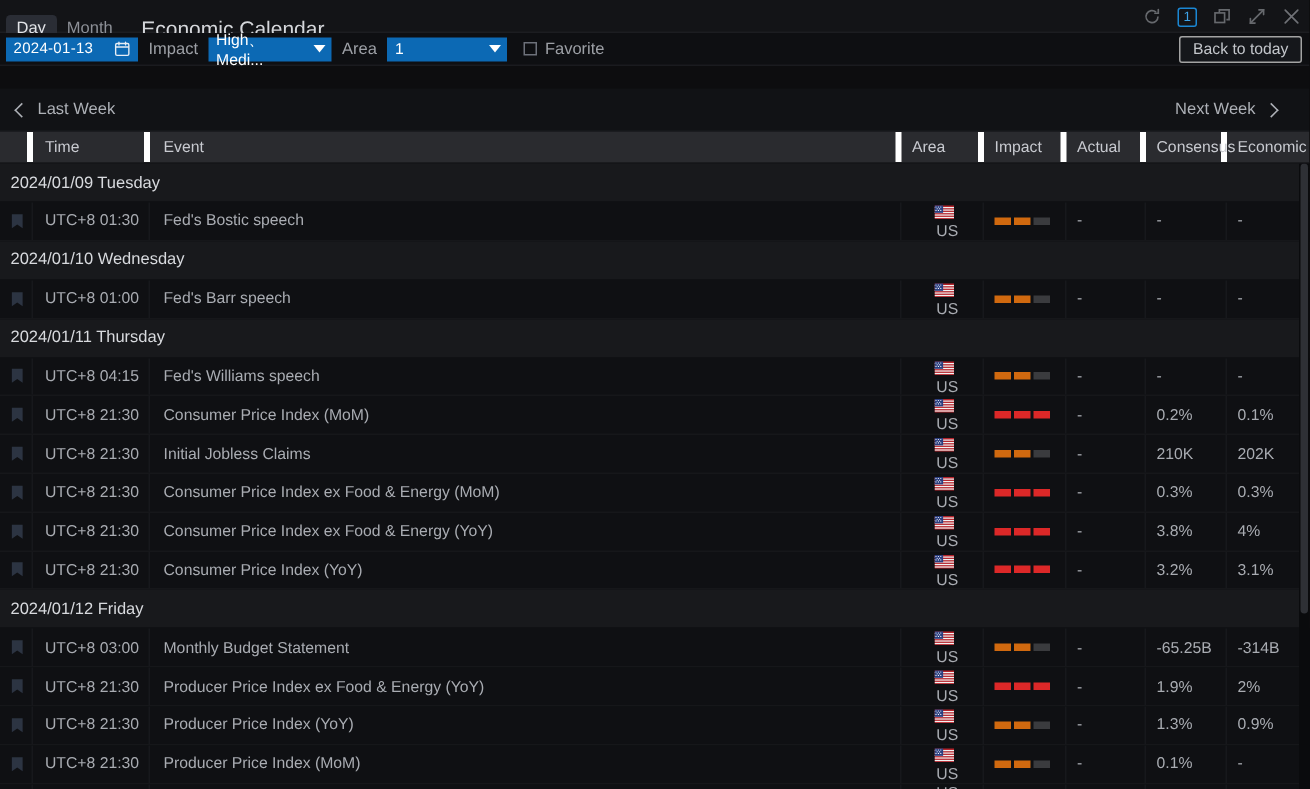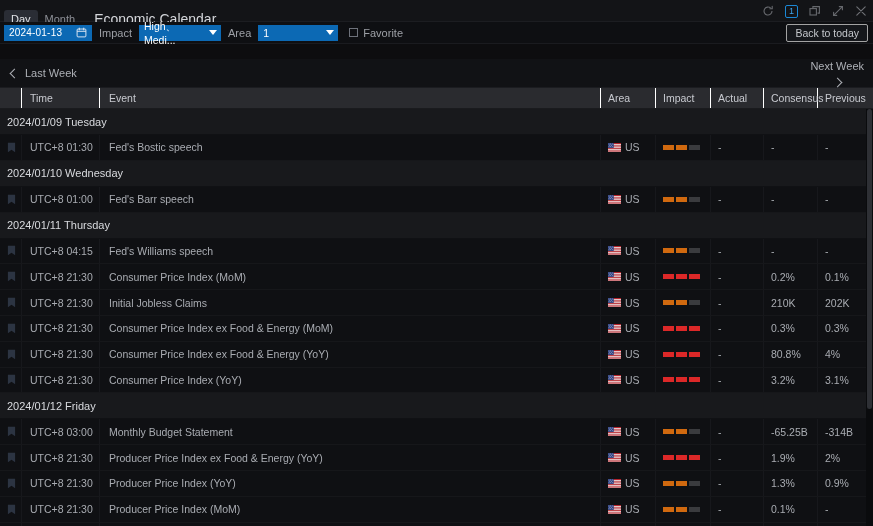--- a/index.html
+++ b/index.html
@@ -128,21 +128,21 @@
     height: 29px;
     background: #111215;
     display: flex;
     align-items: center;
     padding: 0 11px;
     position: relative;
     border-bottom: 1px solid #1b1c20;
     margin-top: 15px;
   }
   .wk-side { display: flex; align-items: center; gap: 7px; color: #aeb1b7; font-size: 11px; cursor: pointer; }
-  .wk-side.right { position: absolute; right: 9px; flex-direction: column; }
+  .wk-side.right { position: absolute; right: 22px; }
   .chev { width: 7px; height: 7px; border-top: 1.3px solid #aeb1b7; border-right: 1.3px solid #aeb1b7; }
   .chev.l { transform: rotate(-135deg); }
   .chev.r { transform: rotate(45deg); }
   .daytabs {
     position: absolute;
     left: 0; right: 0;
     display: flex;
     justify-content: center;
     gap: 0;
     pointer-events: none;
@@ -168,21 +168,21 @@
   
   .table-head {
     height: 21px;
     background: #2a2b2f;
     display: flex;
     align-items: center;
     border-bottom: 1px solid #1a1b1e;
     font-size: 10.5px;
     color: #c8cad0;
   }
-  .table-head .cell { border-right: 1px solid #ffffff; height: 100%; display: flex; align-items: center; }
+  .table-head .cell { border-right: 4px solid #ffffff; height: 100%; display: flex; align-items: center; }
   .table-head .cell:last-child { border-right: none; }
 
   .c-flag   { width: 22px;  flex: 0 0 22px; }
   .c-time   { width: 78px;  flex: 0 0 78px; padding-left: 8px; }
   .c-event  { flex: 1 1 auto; min-width: 0; padding-left: 9px; }
   .c-area   { width: 55px;  flex: 0 0 55px; padding-left: 7px; }
   .c-impact { width: 55px;  flex: 0 0 55px; padding-left: 7px; }
   .c-actual { width: 53px;  flex: 0 0 53px; padding-left: 7px; }
   .c-cons   { width: 54px;  flex: 0 0 54px; padding-left: 7px; }
   .c-prev   { width: 55px;  flex: 0 0 55px; padding-left: 7px; }
@@ -214,21 +214,21 @@
   }
   .row .cell { height: 100%; display: flex; align-items: center; border-right: 1px solid #17181c; }
   .row .cell.c-prev { border-right: none; }
   .bookmark { width: 9px; height: 11px; margin-left: 7px; cursor: pointer; display:block; }
   .flagimg {
     width: 13px; height: 9px;
     margin-right: 4px;
     display: inline-block;
     flex: 0 0 13px;
   }
-  .area-cell { display: flex; align-items: center; }
+  .area-cell { display: flex; align-items: center; flex-direction: column; }
   .impact-bars { display: flex; gap: 2px; align-items: center; }
   .ibar { width: 11px; height: 5px; background: #3a3b3e; display: block; }
   .ibar.on-high { background: #dc2828; }
   .ibar.on-med  { background: #d0690f; }
 
   .vscroll {
     position: absolute;
     top: 0; right: 0;
     width: 7px;
     height: 100%;
@@ -328,21 +328,21 @@
 </div>
 
 <div class="table-head">
   <div class="cell c-flag"></div>
   <div class="cell c-time">Time</div>
   <div class="cell c-event">Event</div>
   <div class="cell c-area">Area</div>
   <div class="cell c-impact">Impact</div>
   <div class="cell c-actual">Actual</div>
   <div class="cell c-cons">Consensus</div>
-  <div class="cell c-prev">Previous</div>
+  <div class="cell c-prev">Economic</div>
 </div>
 
 <div class="scroll-area">
   <div id="rows-root">
       <div class="daygroup-head">2024/01/09 Tuesday</div>
       <div class="row">
       <div class="cell c-flag">
           <svg class="bookmark" viewBox="0 0 10 12">
   <path d="M1 .8h8v10.4L5 8.4 1 11.2z" fill="#2c3442"></path>
 </svg>
@@ -634,21 +634,21 @@
           <span>US</span>
         </div>
       <div class="cell c-impact">
           <span class="impact-bars">
             <span class="ibar on-high"></span>
             <span class="ibar on-high"></span>
             <span class="ibar on-high"></span>
           </span>
         </div>
       <div class="cell c-actual">-</div>
-      <div class="cell c-cons">80.8%</div>
+      <div class="cell c-cons">3.8%</div>
       <div class="cell c-prev">4%</div>
     </div>
       <div class="row">
       <div class="cell c-flag">
           <svg class="bookmark" viewBox="0 0 10 12">
   <path d="M1 .8h8v10.4L5 8.4 1 11.2z" fill="#2c3442"></path>
 </svg>
         </div>
       <div class="cell c-time">UTC+8 21:30</div>
       <div class="cell c-event">Consumer Price Index (YoY)</div>

